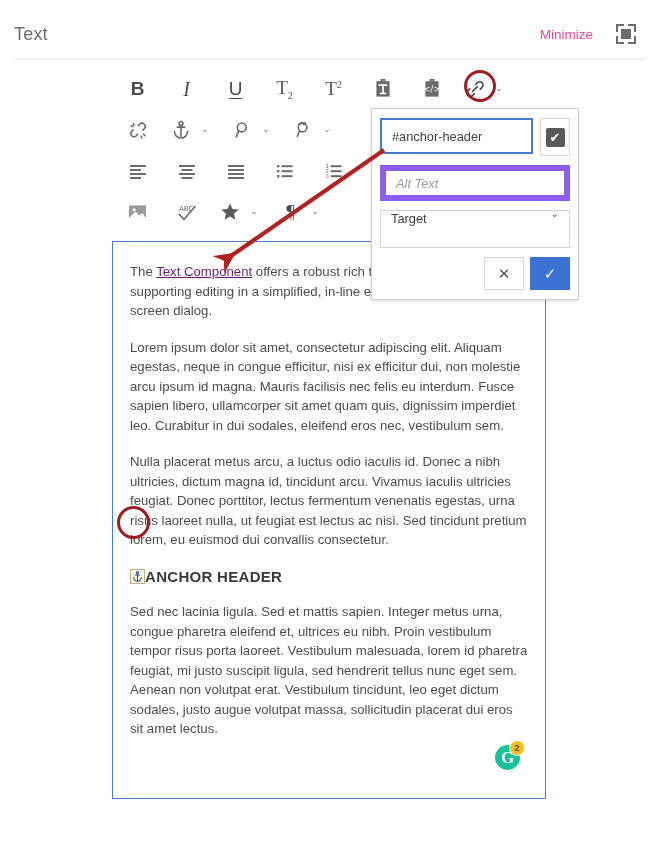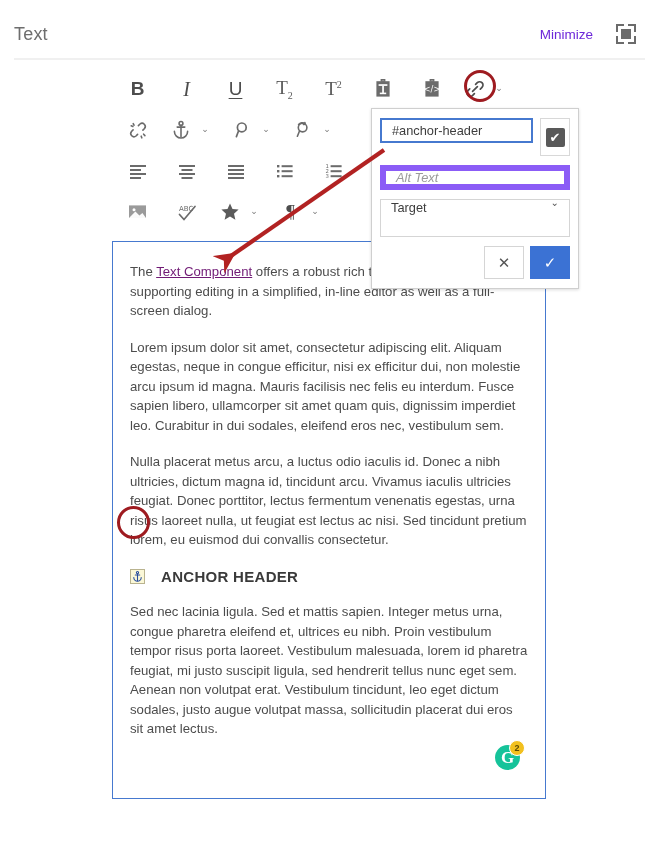--- a/index.html
+++ b/index.html
@@ -34,21 +34,21 @@
     letter-spacing: .2px;
   }
   .header-right {
     margin-left: auto;
     display: flex;
     align-items: center;
     gap: 22px;
   }
   .minimize-label {
     font-size: 13.5px;
-    color: #6d28d9;
+    color: #ec4899;
   }
   .fullscreen-icon {
     width: 22px;
     height: 22px;
     position: relative;
   }
   .fullscreen-icon .core {
     position: absolute;
     left: 6px; top: 6px;
     width: 10px; height: 10px;
@@ -157,21 +157,21 @@
     margin-top: 39px;
   }
   .anchor-head {
     font-size: 15px;
     font-weight: 700;
     color: #3a3a3a;
     letter-spacing: .3px;
     margin: 9px 0 16px 0;
     display: flex;
     align-items: center;
-    gap: 16px;
+    gap: 0;
   }
   .anchor-marker {
     display: inline-block;
     width: 15px; height: 15px;
     background: #fbf8d8;
     border: 1px solid #b9b38f;
     box-sizing: border-box;
     position: relative;
     flex: 0 0 auto;
   }
@@ -230,21 +230,21 @@
     z-index: 40;
   }
   .ld-row {
     display: flex;
     align-items: stretch;
     gap: 7px;
     margin-bottom: 9px;
   }
   .ld-input {
     flex: 1 1 auto;
-    height: 25px;
+    height: 36px;
     border: 2px solid #4679cf;
     box-sizing: border-box;
     display: flex;
     align-items: center;
     padding: 0 10px;
     font-size: 12.8px;
     color: #3d3d3d;
     background: #fff;
   }
   .ld-input.plain {

